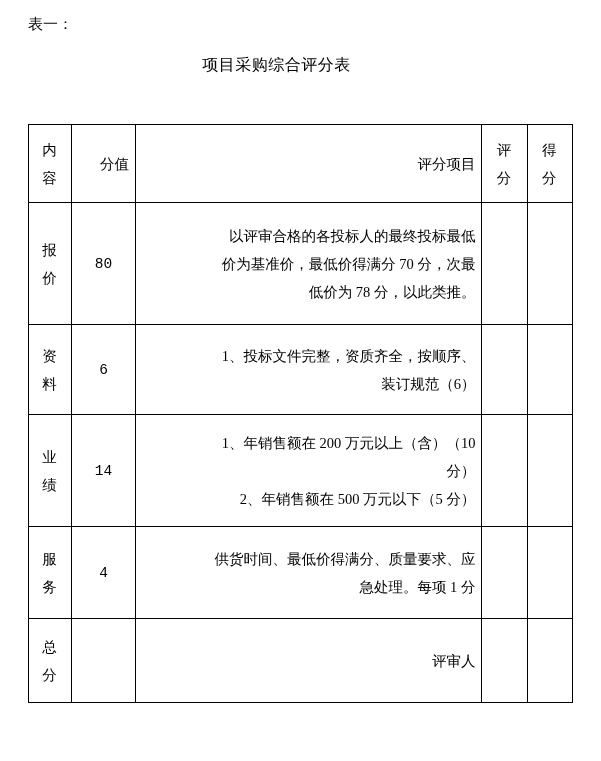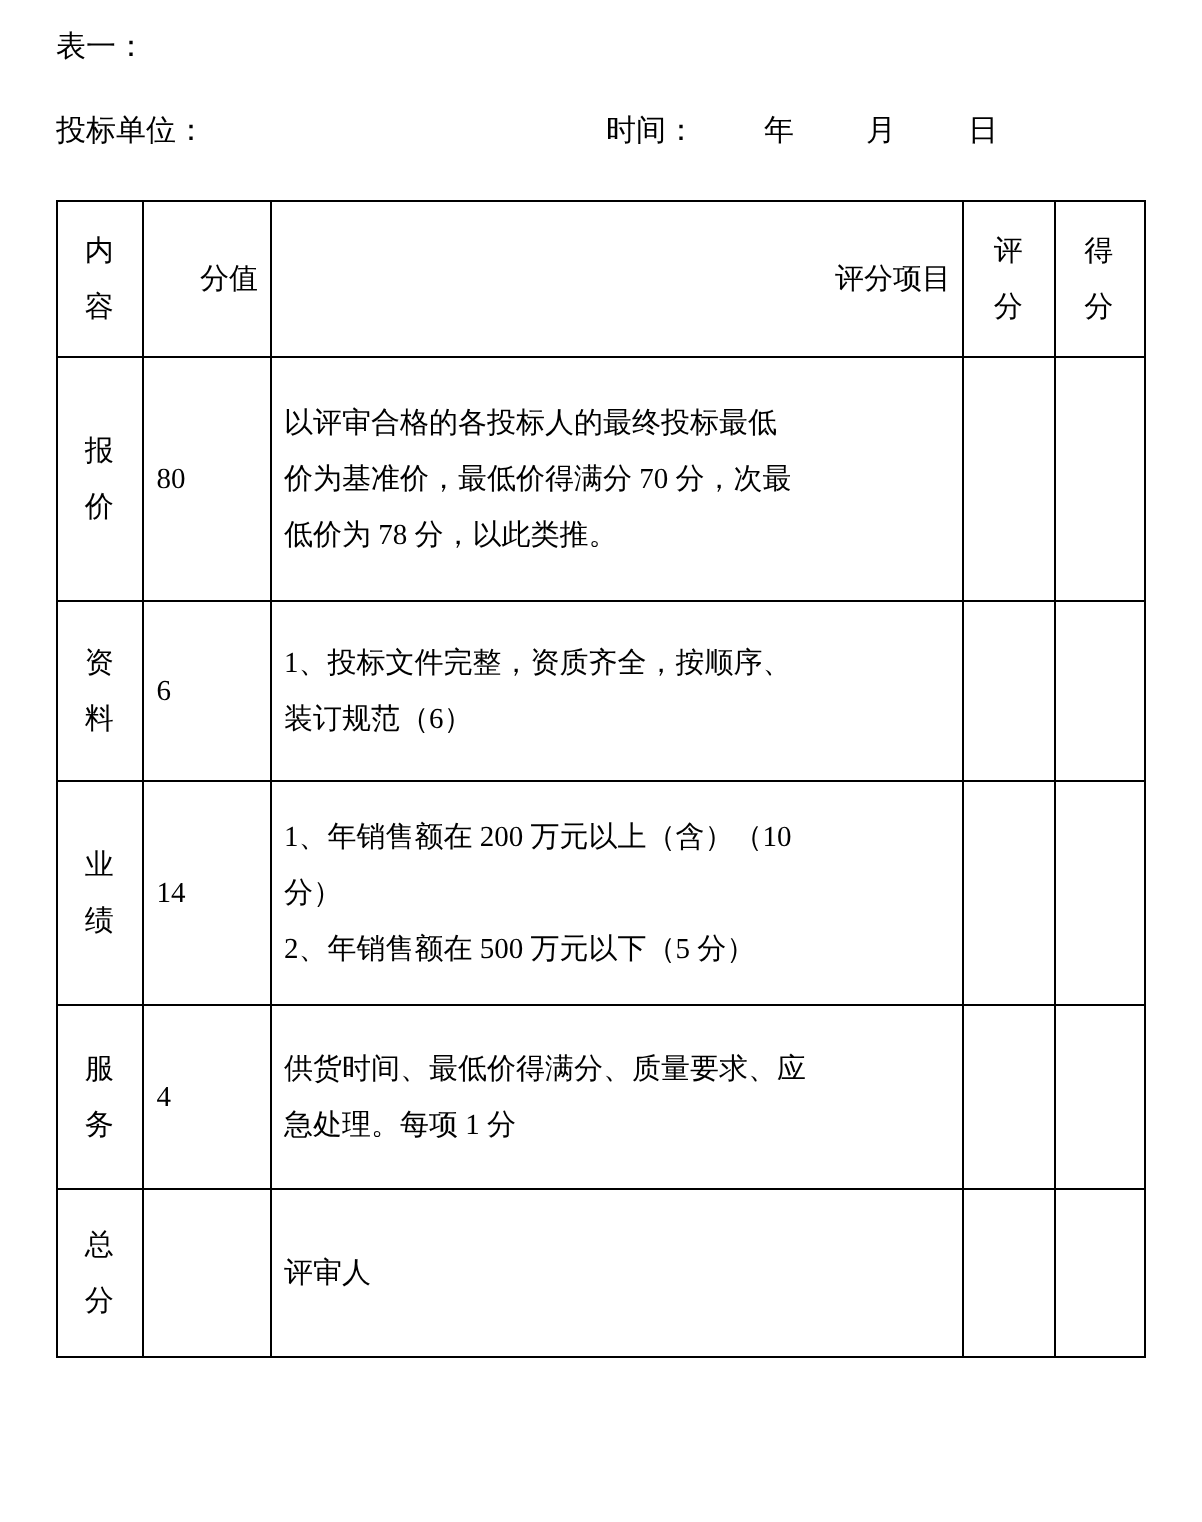--- a/index.html
+++ b/index.html
@@ -52,21 +52,21 @@
     display: inline-block;
     width: 34px;
   }
   .meta-right .gap2 {
     display: inline-block;
     width: 36px;
   }
 
   table.score-table {
     border-collapse: collapse;
-    margin-top: 24px;
+    margin-top: 48px;
     width: 545px;
     table-layout: fixed;
   }
   table.score-table td {
     border: 1px solid #000000;
     font-size: 14.5px;
     line-height: 28px;
     vertical-align: middle;
     padding: 4px 6px;
   }
@@ -78,27 +78,28 @@
 
   .vtext {
     text-align: center;
     line-height: 26px;
     letter-spacing: 1px;
   }
   .vtext span {
     display: block;
   }
   .center {
-    text-align: left;
+    text-align: center;
+    font-family: Liberation Mono, monospace;
   }
   .item-cell {
     padding-left: 10px;
     padding-right: 6px;
     line-height: 31px;
-    text-align: left;
+    text-align: right;
   }
   .item-cell p {
     margin: 0;
   }
   .header-row td {
     line-height: 26px;
   }
   .head-center {
     text-align: right;
   }
@@ -109,27 +110,22 @@
   .row-h-4 { height: 92px; }
   .row-h-5 { height: 84px; }
 </style>
 </head>
 <body>
 
 <div class="page">
 
   <div class="label-top">表一：</div>
 
-
-  <div class="meta-row">
-    <div class="meta-left">投标单位：</div>
-    <div class="meta-right">
-      <span>时间：</span><span class="gap"></span><span>年</span><span class="gap2"></span><span>月</span><span class="gap2"></span><span>日</span>
-    </div>
-  </div>
+  <div class="doc-title">项目采购综合评分表</div>
+
 
   <table class="score-table">
     <colgroup>
       <col class="col-content">
       <col class="col-score">
       <col class="col-item">
       <col class="col-rate">
       <col class="col-got">
     </colgroup>
     <tbody>

